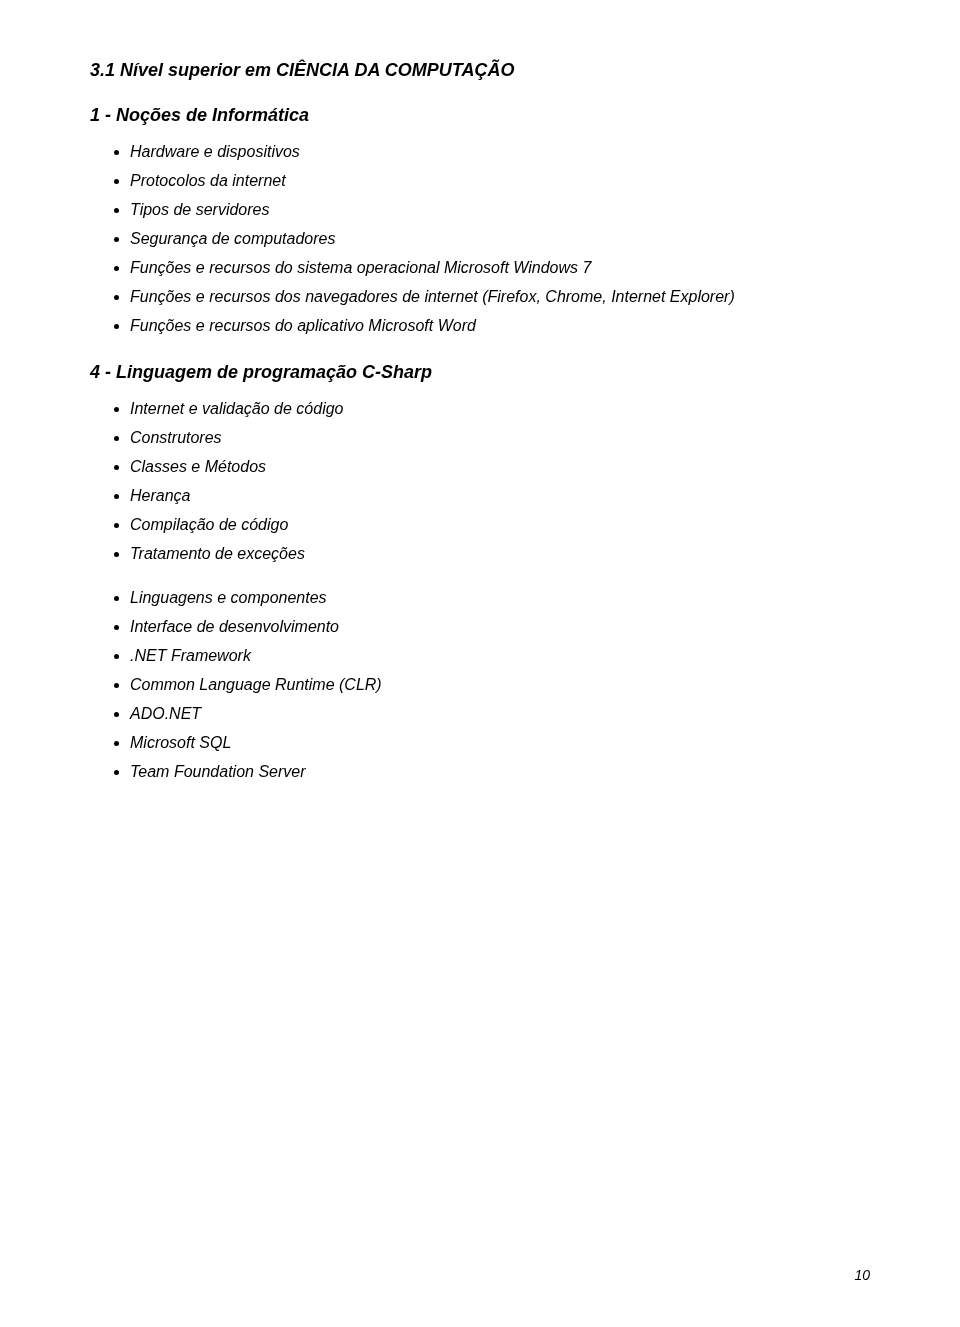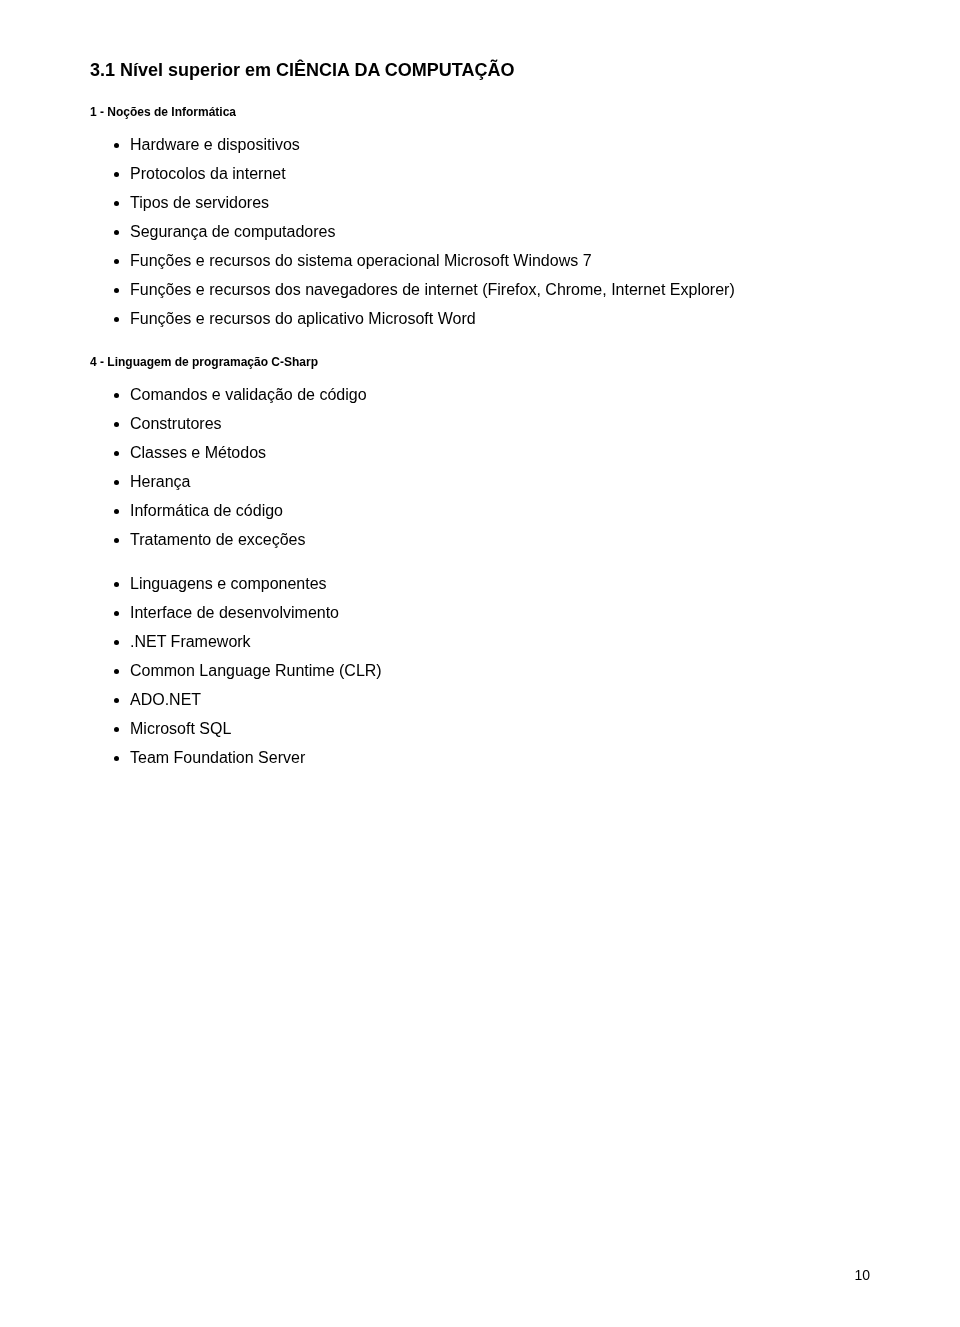--- a/index.html
+++ b/index.html
@@ -15,31 +15,32 @@
       color: #000000;
       width: 960px;
       min-height: 1327px;
       position: relative;
     }
 
     .page-container {
       padding: 60px 90px 60px 90px;
       min-height: 1327px;
       position: relative;
+      font-style: italic;
     }
 
     .section-title {
       font-size: 18px;
       font-weight: bold;
       margin-bottom: 18px;
       color: #000000;
     }
 
     .section-heading {
-      font-size: 12px;
+      font-size: 18px;
       font-weight: bold;
       margin-bottom: 14px;
       margin-top: 24px;
       color: #000000;
     }
 
     .bullet-list {
       list-style: disc;
       margin-left: 40px;
       margin-bottom: 20px;
@@ -80,25 +81,25 @@
       <li>Segurança de computadores</li>
       <li>Funções e recursos do sistema operacional Microsoft Windows 7</li>
       <li>Funções e recursos dos navegadores de internet (Firefox, Chrome, Internet Explorer)</li>
       <li>Funções e recursos do aplicativo Microsoft Word</li>
     </ul>
   </div>
 
   <div class="section-block">
     <h2 class="section-heading">4 - Linguagem de programação C-Sharp</h2>
     <ul class="bullet-list">
-      <li>Comandos e validação de código</li>
+      <li>Internet e validação de código</li>
       <li>Construtores</li>
       <li>Classes e Métodos</li>
       <li>Herança</li>
-      <li>Informática de código</li>
+      <li>Compilação de código</li>
       <li>Tratamento de exceções</li>
     </ul>
   </div>
 
   <div class="section-block">
     <ul class="bullet-list">
       <li>Linguagens e componentes</li>
       <li>Interface de desenvolvimento</li>
       <li>.NET Framework</li>
       <li>Common Language Runtime (CLR)</li>

